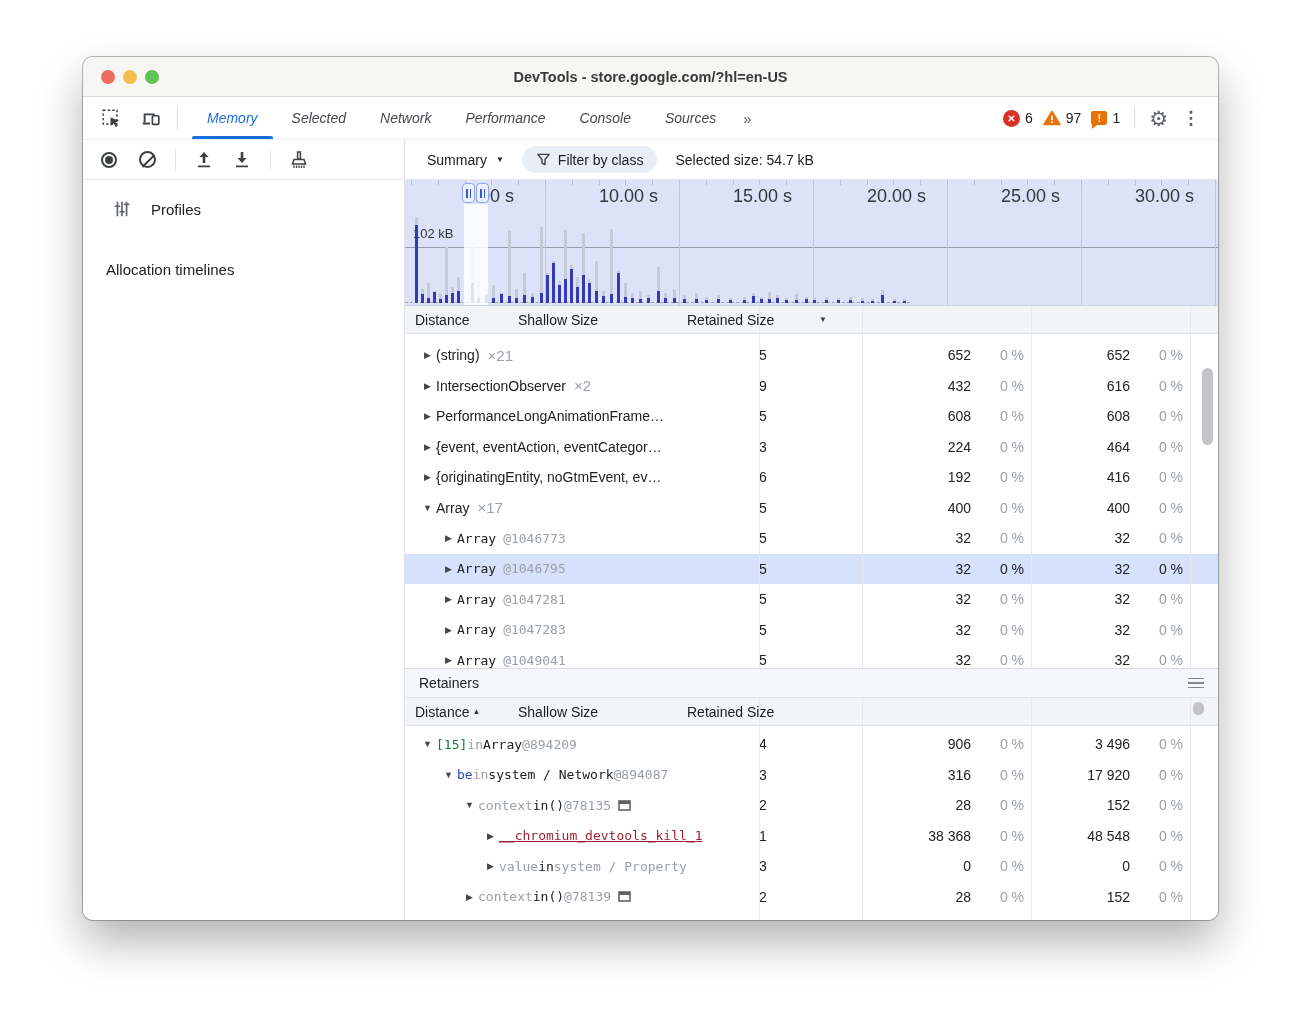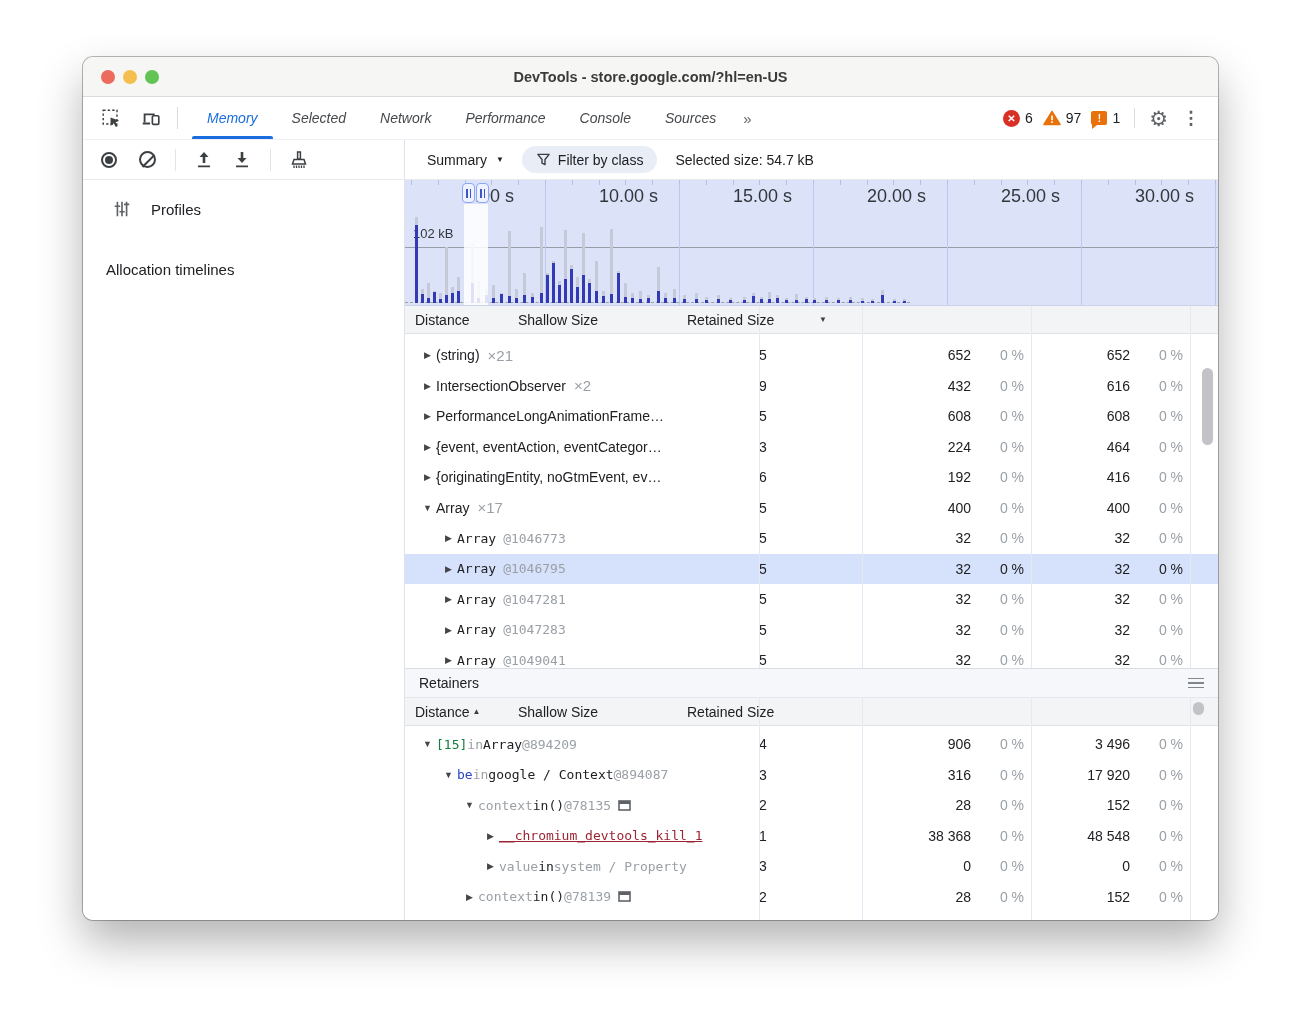--- a/index.html
+++ b/index.html
@@ -630,21 +630,21 @@
               <div class="cret">
                 <span class="num">3 496</span>
                 <span class="pct">0 %</span>
               </div>
             </div>
             <div class="row">
               <div class="cname mono" style="padding-left: 35px;">
                 <span class="tri" style="font-family:'Liberation Sans',sans-serif;">▼</span>
                 <span class="p-blue">be</span>
                 <span class="p-gray"> in </span>
-                <span class="p-dark">google / Context </span>
+                <span class="p-dark">system / Network </span>
                 <span class="p-gray">@894087</span>
               </div>
               <div class="cdist">3</div>
               <div class="csize">
                 <span class="num">316</span>
                 <span class="pct">0 %</span>
               </div>
               <div class="cret">
                 <span class="num">17 920</span>
                 <span class="pct">0 %</span>

